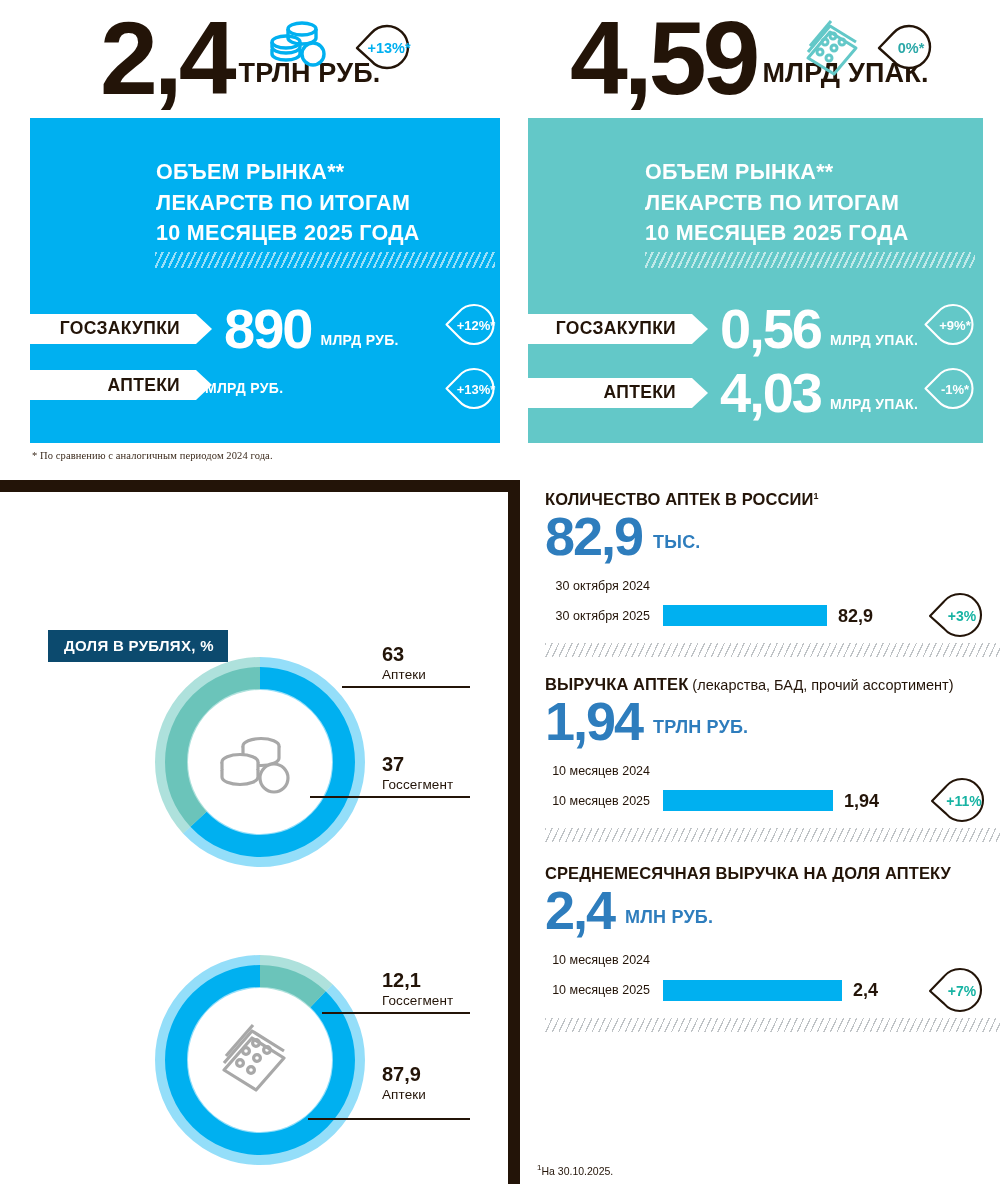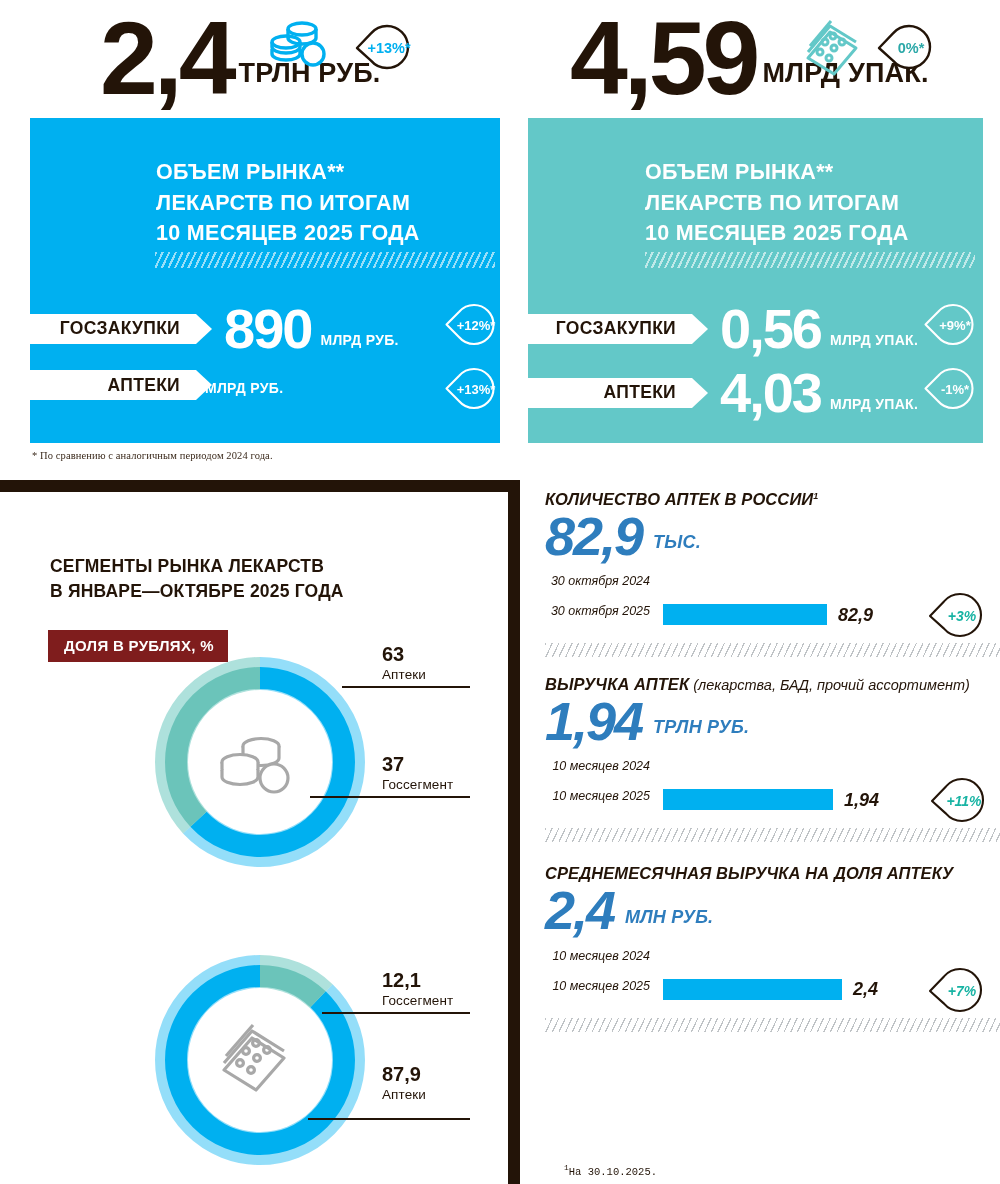--- a/index.html
+++ b/index.html
@@ -80,71 +80,71 @@
     position: absolute; left: 0px; top: 480px; width: 520px; height: 704px;
     border-top: 12px solid #231408; border-right: 12px solid #231408;
     background: #fff;
   }
   .seg-title {
     position: absolute; left: 50px; top: 62px;
     font-size: 17.5px; font-weight: 800; color: #231408;
     line-height: 1.45; letter-spacing: .2px;
   }
   .red-badge {
-    position: absolute; background: #7f1d1d; color: #fff;
+    position: absolute; background: #0c4a6e; color: #fff;
     font-size: 15px; font-weight: 800; letter-spacing: .3px;
     padding: 7px 14px 8px 16px; z-index: 9;
   }
 
   .donut-wrap { position: absolute; }
   .lead { position: absolute; height: 1.6px; background: #231408; z-index: 8; }
   .lead-label { position: absolute; z-index: 9; }
   .lead-val { font-size: 20px; font-weight: 800; color: #231408; line-height: 1; }
   .lead-sub { font-size: 13.5px; color: #231408; margin-top: 3px; letter-spacing: .1px; }
 
   
-  .right-col { position: absolute; left: 545px; top: 490px; width: 455px; font-style: italic; }
+  .right-col { position: absolute; left: 545px; top: 490px; width: 455px; }
   .sect { position: relative; margin-bottom: 4px; }
   .sect-title {
     font-size: 16.5px; font-weight: 800; color: #231408; letter-spacing: .1px;
   }
   .sect-title sup { font-size: 9px; font-weight: 600; }
   .sect-title .paren { font-weight: 400; font-size: 14.5px; letter-spacing: 0; }
   .big-blue { display: flex; align-items: flex-end; margin-top: 6px; }
   .big-blue .bnum {
     font-size: 54px; font-weight: 800; color: #2E7DBD; line-height: .8;
     letter-spacing: -2px;
   }
   .big-blue .bunit {
     font-size: 18px; font-weight: 800; color: #2E7DBD; letter-spacing: .2px;
     margin-left: 11px; padding-bottom: 5px;
   }
 
   .bars { margin-top: 16px; position: relative; }
-  .barrow { display: flex; align-items: flex-start; height: 23px; margin-bottom: 7px; }
+  .barrow { display: flex; align-items: center; height: 23px; margin-bottom: 7px; }
   .barlab {
     width: 118px; text-align: right; padding-right: 13px;
     font-size: 12.5px; color: #231408; letter-spacing: 0;
   }
   .bartrack { position: relative; flex: 1 1 auto; height: 21px; }
   .barfill { position: absolute; left: 0; top: 0; height: 21px; }
   .barval {
     position: absolute; top: 50%; transform: translateY(-50%);
     font-size: 18px; font-weight: 800; color: #231408; white-space: nowrap;
   }
   .pct-bubble { position: absolute; }
 
   .hatch-rule {
     height: 14px; margin-top: 16px;
     background-image: repeating-linear-gradient(115deg,
       #BFC3C6 0px, #BFC3C6 1.2px, transparent 1.2px, transparent 6px);
   }
   .foot-right {
-    position: absolute; left: 564px; top: 1163px;
-    font-size: 10.5px; color: #231408; font-family: Liberation Mono, monospace;
+    position: absolute; left: 537px; top: 1163px;
+    font-size: 10.5px; color: #231408; font-family: Liberation Sans, sans-serif;
   }
   .foot-right sup { font-size: 8px; }
 </style>
 </head>
 <body>
 
 <div id="page">
 
   <div class="top-area">
 
@@ -266,24 +266,20 @@
         <path d="M31 3a19.5 19.5 0 1 1 0 39a19.5 19.5 0 0 1 -14.8 -6.8 L3.5 22.5 L16.2 9.8 A19.5 19.5 0 0 1 31 3z" fill="none" stroke="#fff" stroke-width="2.1" stroke-linejoin="round"></path>
         <text x="33" y="28" font-family="Liberation Sans, sans-serif" font-size="13" font-weight="700" fill="#fff" text-anchor="middle">-1%*</text>
       </svg>
     </div>
 
     <div class="footnote-star">*  По сравнению с аналогичным периодом 2024 года.</div>
   </div>
 
   <div class="panel-left">
 
-    <div class="seg-title">
-      <div>СЕГМЕНТЫ РЫНКА ЛЕКАРСТВ</div>
-      <div>В ЯНВАРЕ—ОКТЯБРЕ 2025 ГОДА</div>
-    </div>
 
     <div class="red-badge" style="left:48px; top:138px;">ДОЛЯ В РУБЛЯХ, %</div>
 
     <div class="donut-wrap" style="left:140px; top:150px;">
       <svg width="240" height="240" viewBox="0 0 240 240">
 
         <circle cx="120" cy="120" r="88" fill="none" stroke="#00B0F0" stroke-opacity=".42" stroke-width="34" stroke-dasharray="348.3 204.9" stroke-dashoffset="0" transform="rotate(-90 120 120)"></circle>
         <circle cx="120" cy="120" r="88" fill="none" stroke="#3FB8AC" stroke-opacity=".42" stroke-width="34" stroke-dasharray="204.9 348.3" stroke-dashoffset="-348.3" transform="rotate(-90 120 120)"></circle>
 
         <circle cx="120" cy="120" r="84" fill="none" stroke="#00B0F0" stroke-width="22" stroke-dasharray="332.4 195.5" stroke-dashoffset="0" transform="rotate(-90 120 120)"></circle>

